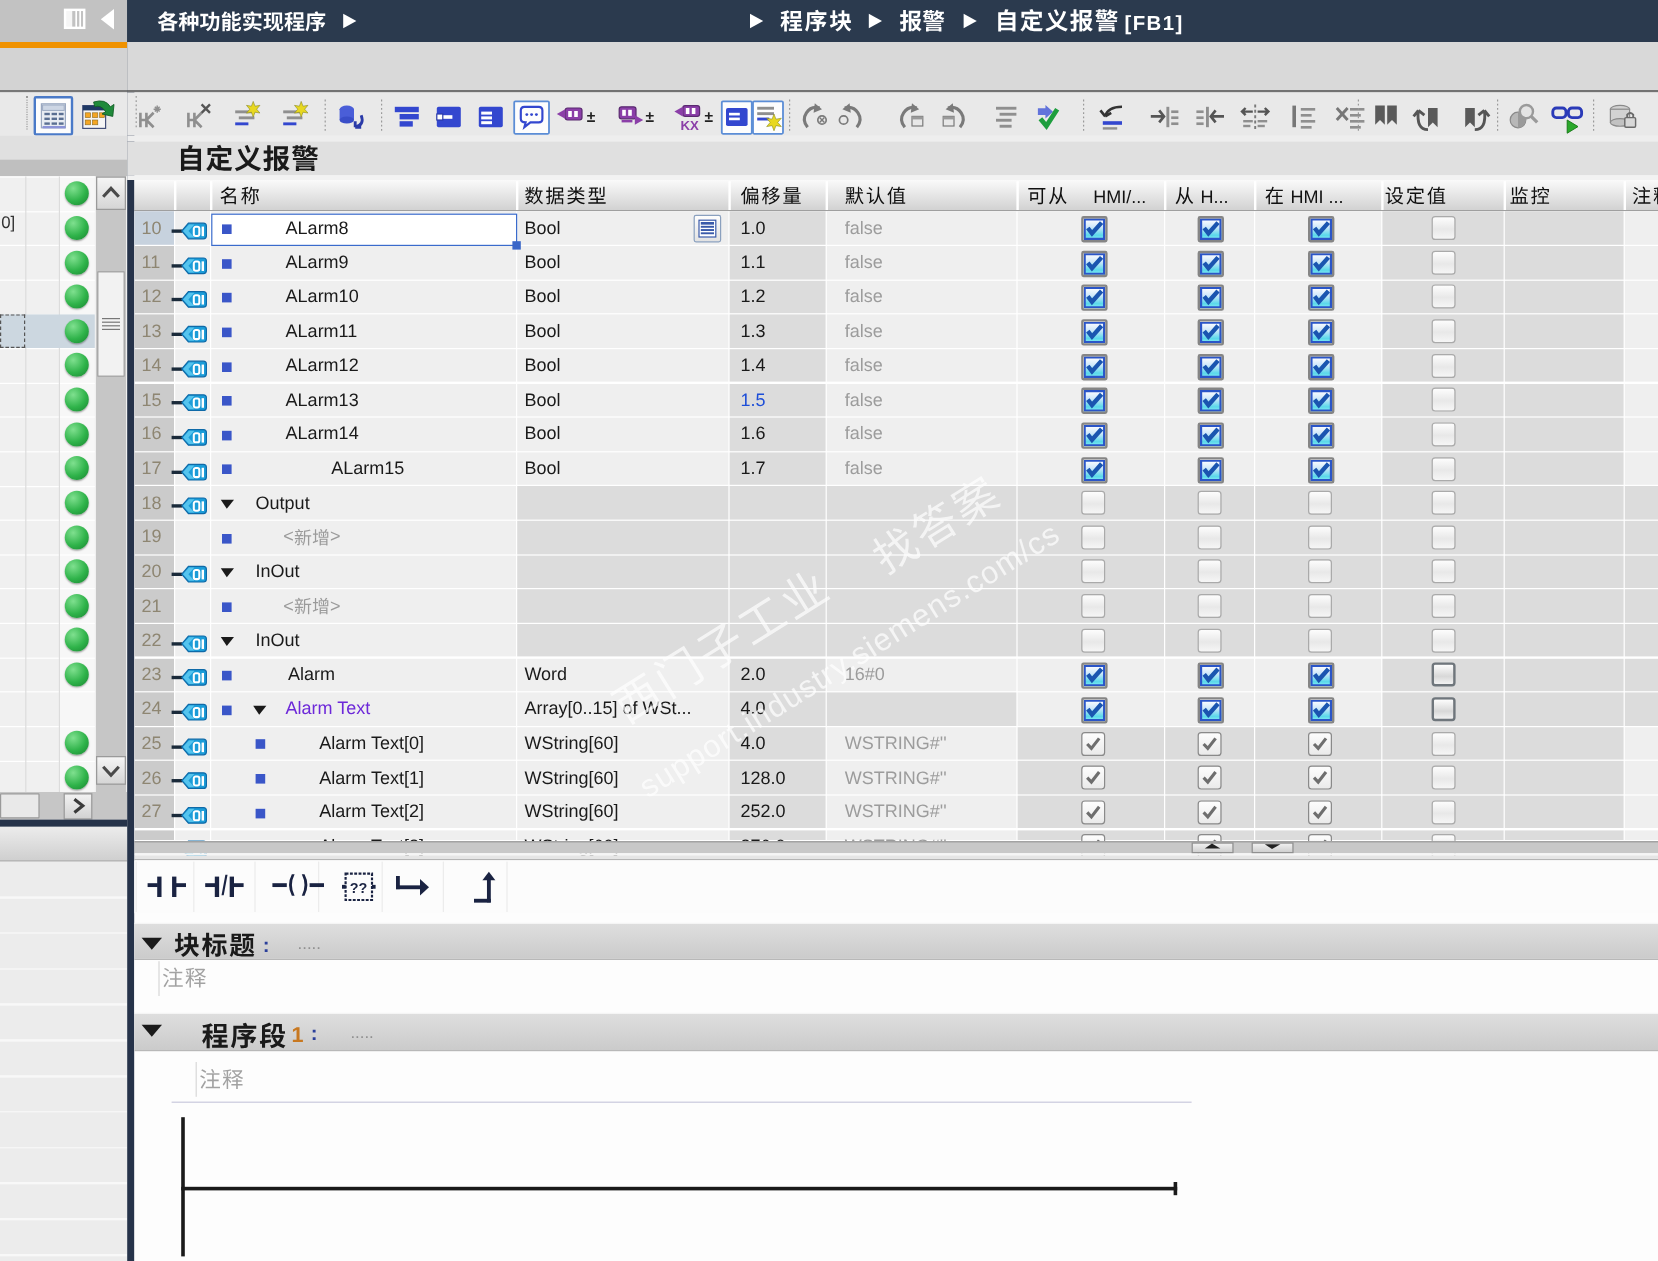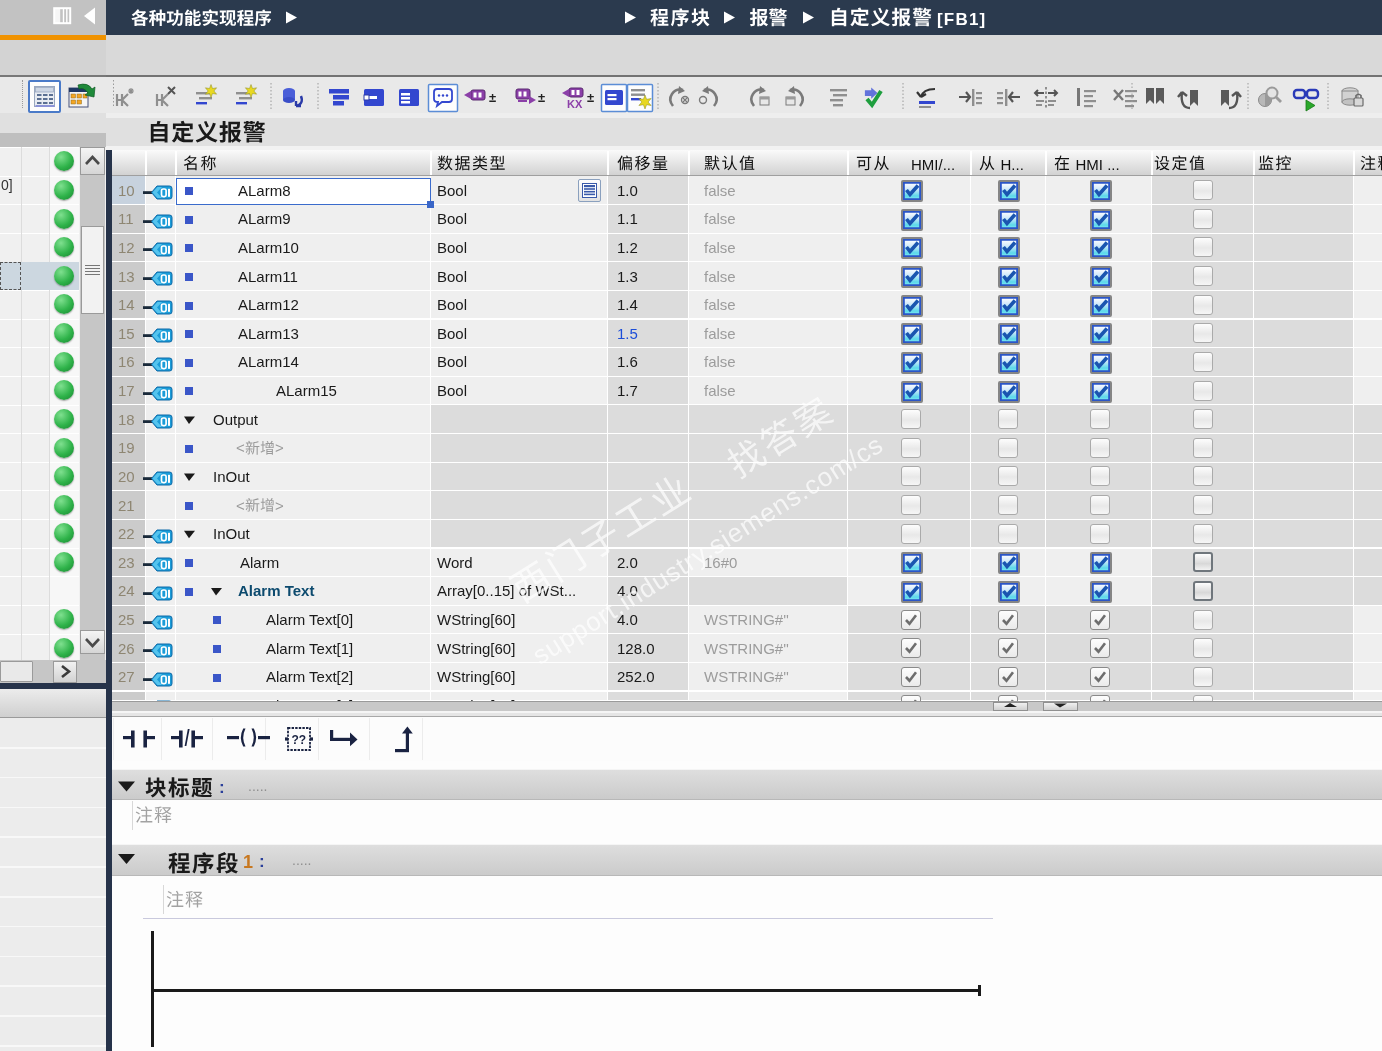--- a/index.html
+++ b/index.html
@@ -667,21 +667,21 @@
     <div style="left:1354.0px;top:577.1px;width:28.0px;height:27.6px;background:#dcdcdc"></div>
     <div style="left:118.0px;top:581.4px;font-size:15px;color:#8e8672;font-weight:normal;line-height:19px;white-space:pre;">24</div>
     <svg style="position:absolute;left:142px;top:583.9px" width="32" height="20" viewBox="0 0 32 20">
       <rect x="1" y="8.2" width="9" height="2.8" fill="#1a2a3a"></rect>
       <path d="M9.5 9.5 L15 3 L27.5 3 Q30 3 30 5.5 L30 13.5 Q30 16 27.5 16 L15 16 Z" fill="#1b9cd8" stroke="#0f6aa8" stroke-width="1"></path>
       <path d="M10.5 9.5 L15.5 4 L20 4 L15 9.5 L20 15 L15.5 15 Z" fill="#55c4ee"></path>
       <rect x="19.5" y="6" width="4.6" height="7.6" rx="1.6" fill="none" stroke="#ffffff" stroke-width="1.7"></rect>
       <rect x="26" y="5.8" width="2" height="8" fill="#ffffff"></rect>
     </svg>
     <div style="left:185.0px;top:587.8px;width:8.0px;height:8.0px;background:#3a56c8"></div>
-    <div style="left:238.0px;top:581.4px;font-size:15px;color:#0c4a6e;font-weight:bold;line-height:19px;white-space:pre;">Alarm Text</div>
+    <div style="left:238.0px;top:581.4px;font-size:15px;color:#6d28d9;font-weight:normal;line-height:19px;white-space:pre;">Alarm Text</div>
     <div style="left:437.0px;top:581.4px;font-size:15px;color:#1a1a1a;font-weight:normal;line-height:19px;white-space:pre;">Array[0..15] of WSt...</div>
     <div style="left:617.0px;top:581.4px;font-size:15px;color:#1a1a1a;font-weight:normal;line-height:19px;white-space:pre;">4.0</div>
     <div style="left:901.0px;top:580.9px;width:22.0px;height:22.0px;border-radius:2px;border:2px solid #858585;box-sizing:border-box;background:linear-gradient(#f6faff 10%,#cfe8fa 40%,#5ad8ea 78%,#8ff0f4);box-shadow:inset 0 0 0 1.8px #2a55c8"></div>
     <svg style="position:absolute;left:901.0px;top:580.9px" width="22" height="22" viewBox="0 0 22 22">
       <path d="M5.5 10 L9 14.5 L17 5.5" fill="none" stroke="#1a55b0" stroke-width="3.6"></path>
     </svg>
     <div style="left:998.0px;top:580.9px;width:22.0px;height:22.0px;border-radius:2px;border:2px solid #858585;box-sizing:border-box;background:linear-gradient(#f6faff 10%,#cfe8fa 40%,#5ad8ea 78%,#8ff0f4);box-shadow:inset 0 0 0 1.8px #2a55c8"></div>
     <svg style="position:absolute;left:998.0px;top:580.9px" width="22" height="22" viewBox="0 0 22 22">
       <path d="M5.5 10 L9 14.5 L17 5.5" fill="none" stroke="#1a55b0" stroke-width="3.6"></path>
     </svg>

